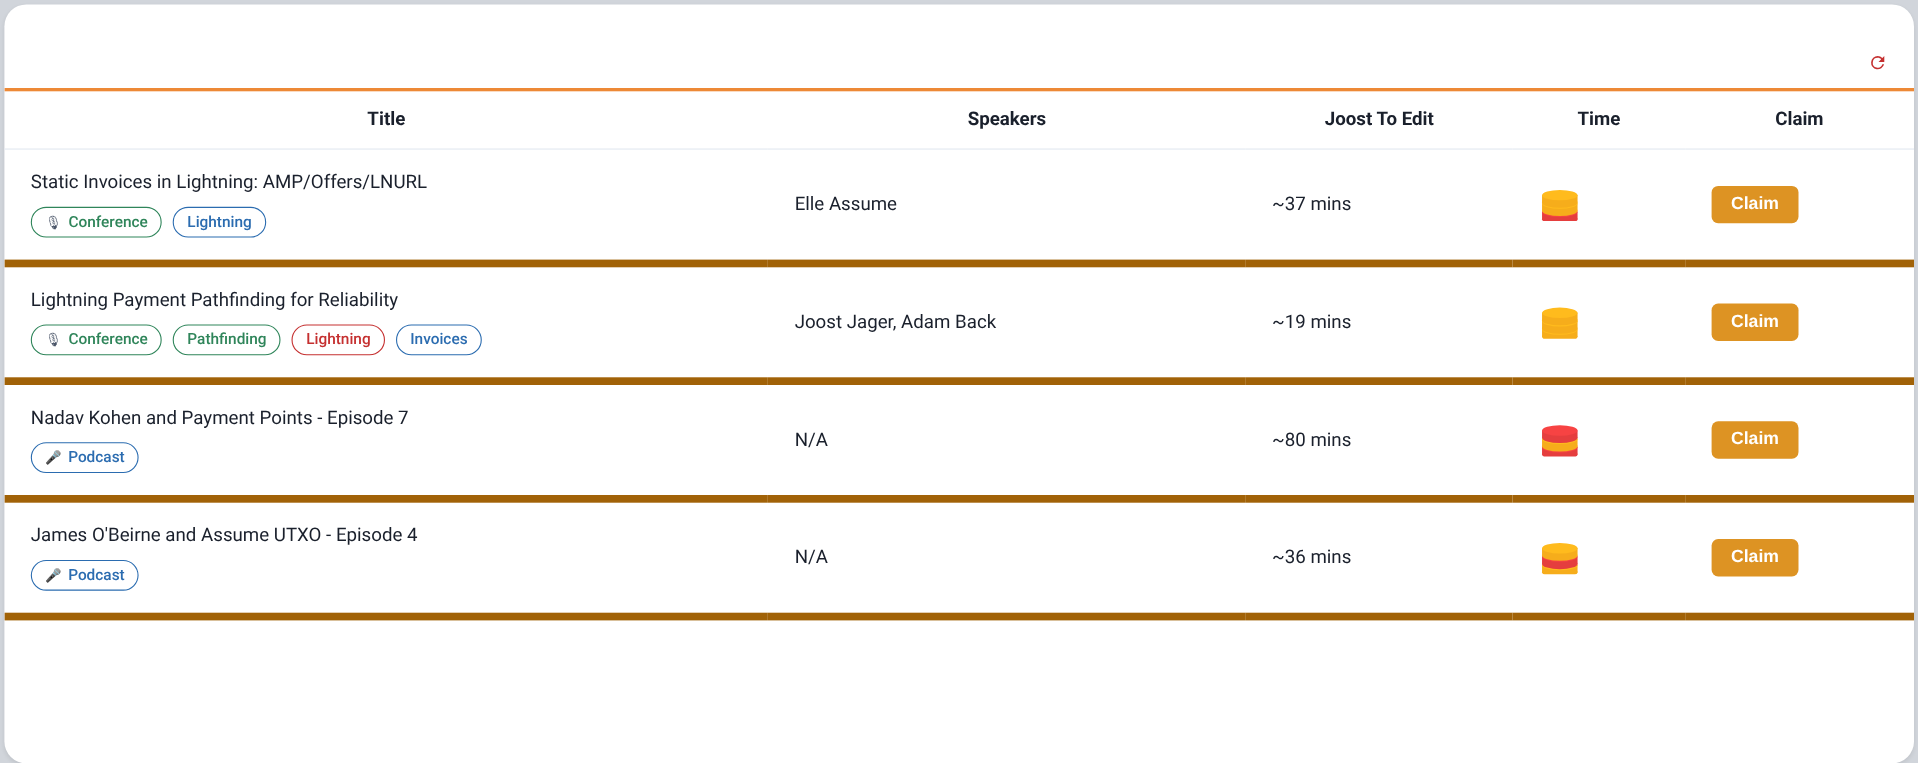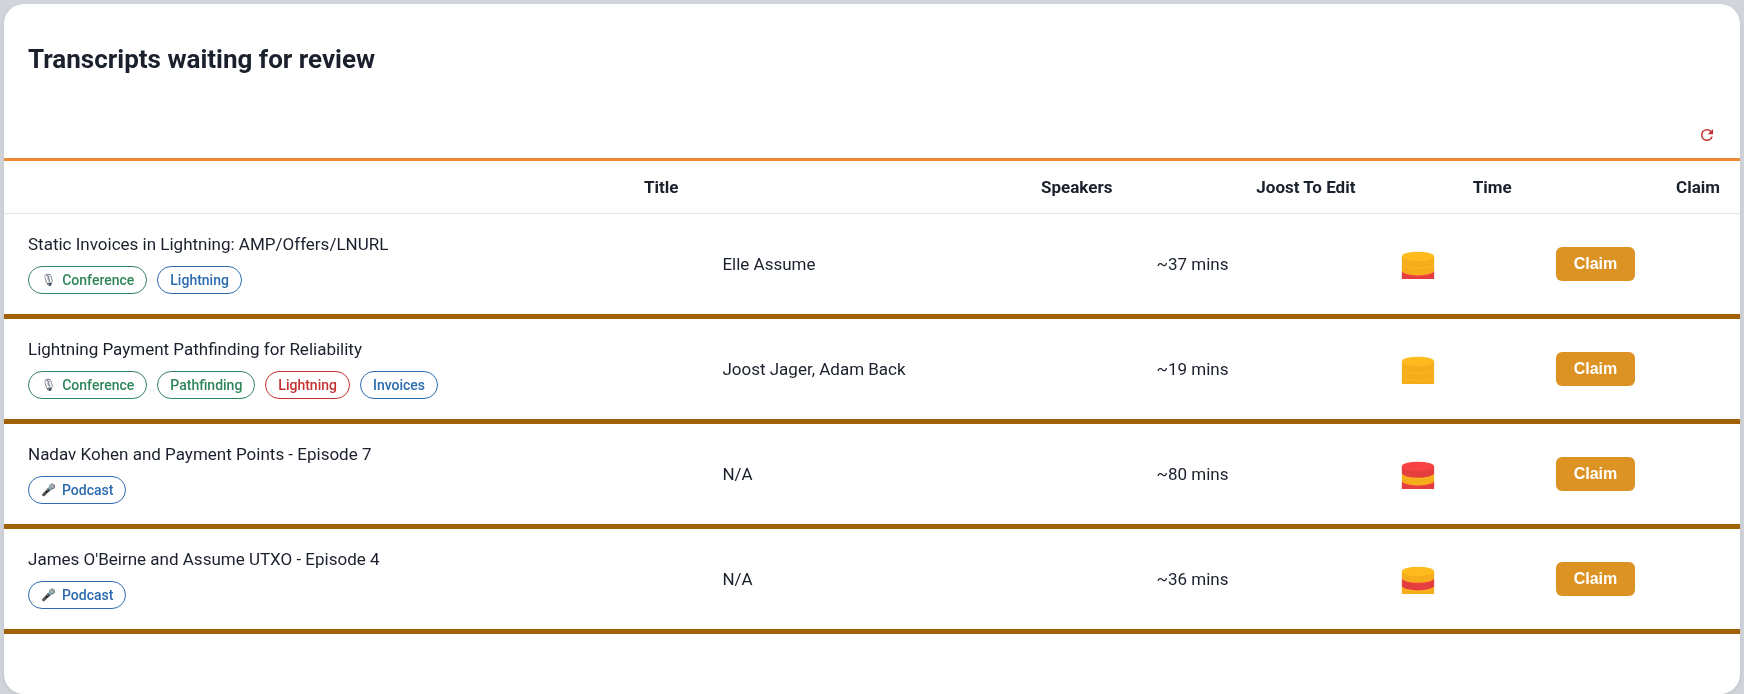--- a/index.html
+++ b/index.html
@@ -48,30 +48,30 @@
       fill: #c53030;
     }
     .table-wrap {
       border-top: 3px solid #ed8936;
     }
     table {
       width: 100%;
       border-collapse: collapse;
     }
     thead th {
-      text-align: right;
+      text-align: center;
       font-size: 17px;
       font-weight: 700;
       color: #1a202c;
-      padding: 16px 20px;
+      padding: 16px 8px;
       border-bottom: 1px solid #e2e8f0;
     }
     tbody td {
       padding: 20px 24px;
-      border-bottom: 5px solid #a16207;
+      border-bottom: 7px solid #a16207;
       font-size: 17px;
       color: #1a202c;
       vertical-align: middle;
     }
     .title-text {
       font-size: 17px;
       color: #1a202c;
       margin-bottom: 12px;
     }
     .tags {
@@ -114,21 +114,20 @@
     .col-title    { width: 40%; }
     .col-speakers { width: 25%; }
     .col-time     { width: 14%; }
     .col-sats     { width: 9%;  }
     .col-claim    { width: 12%; }
   </style>
 </head>
 <body>
 
 <div class="card">
-  <h1 class="heading">Transcripts waiting for review</h1>
 
   <div class="toolbar">
     <button class="refresh-btn">
       <svg class="refresh-icon" viewBox="0 0 24 24">
         <path d="M17.65 6.35A7.95 7.95 0 0 0 12 4a8 8 0 1 0 7.74 10h-2.08A6 6 0 1 1 12 6c1.66 0 3.14.69 4.22 1.78L13 11h7V4l-2.35 2.35z"></path>
       </svg>
     </button>
   </div>
 
   <div class="table-wrap">

